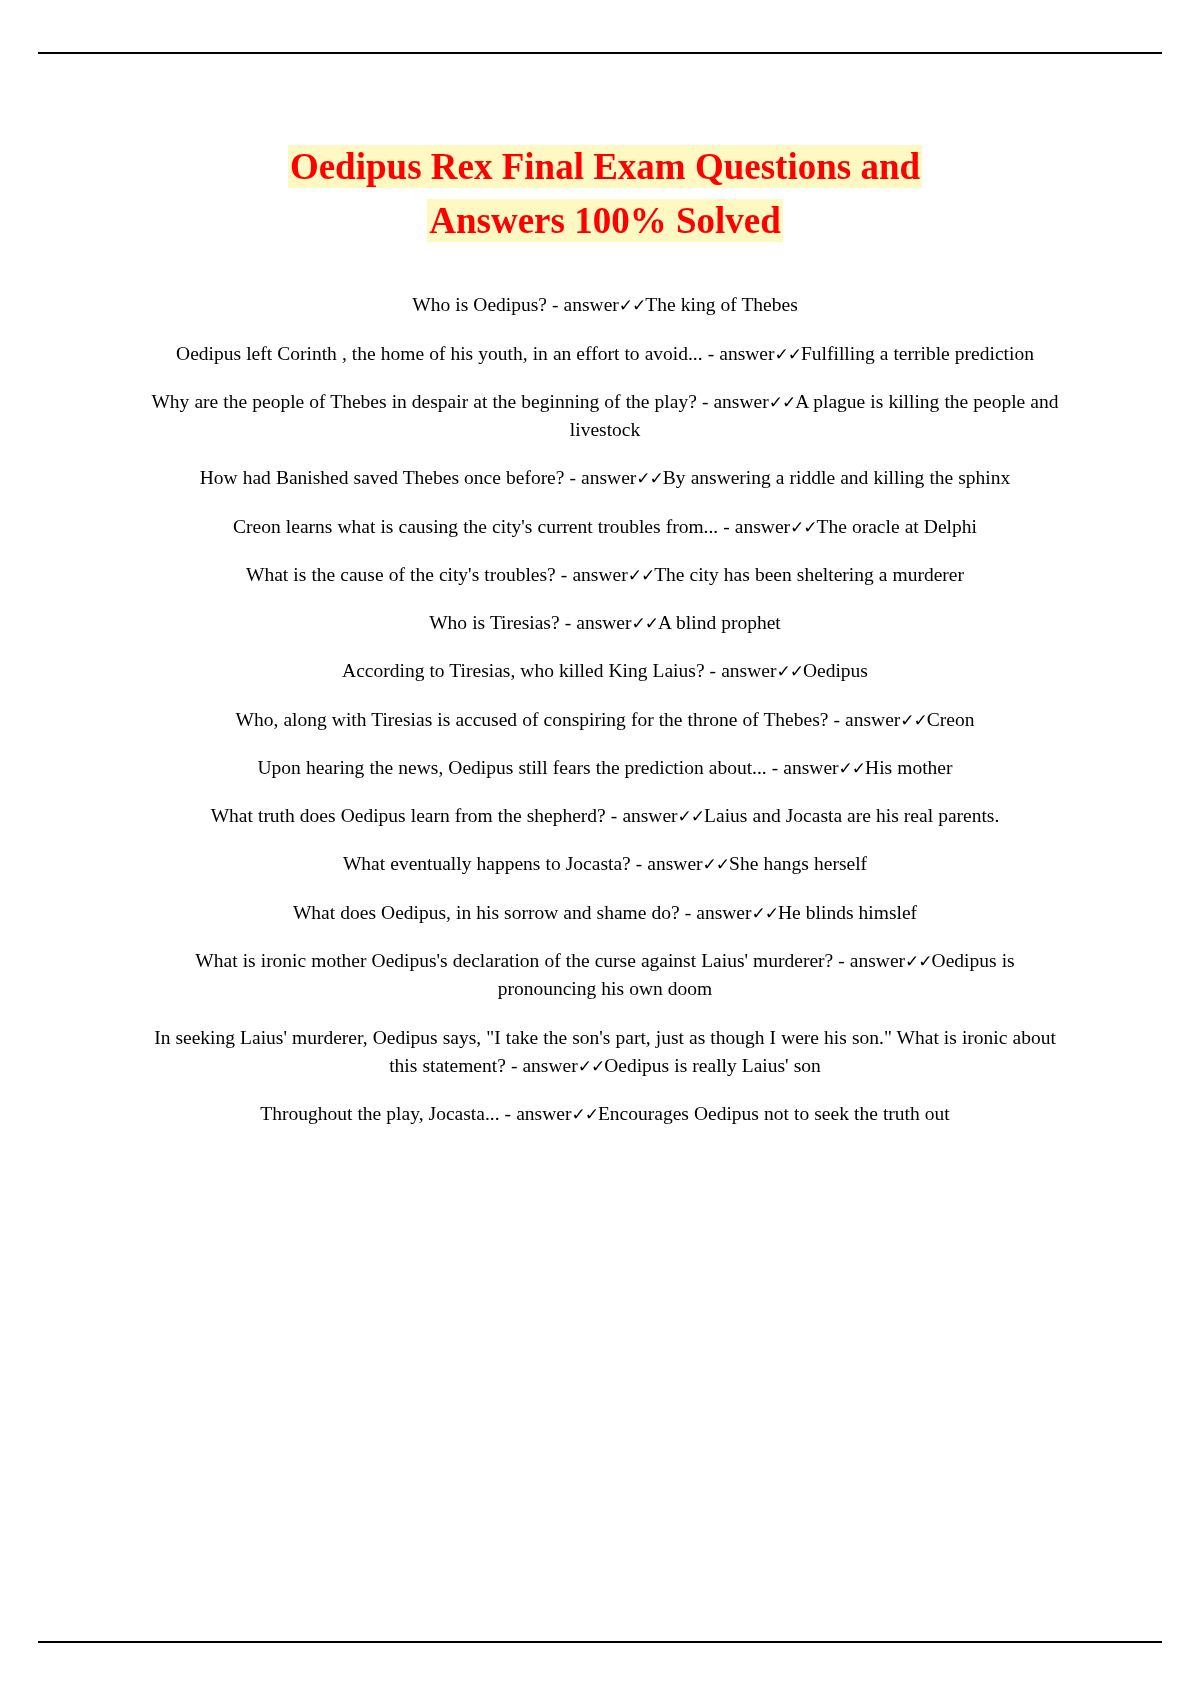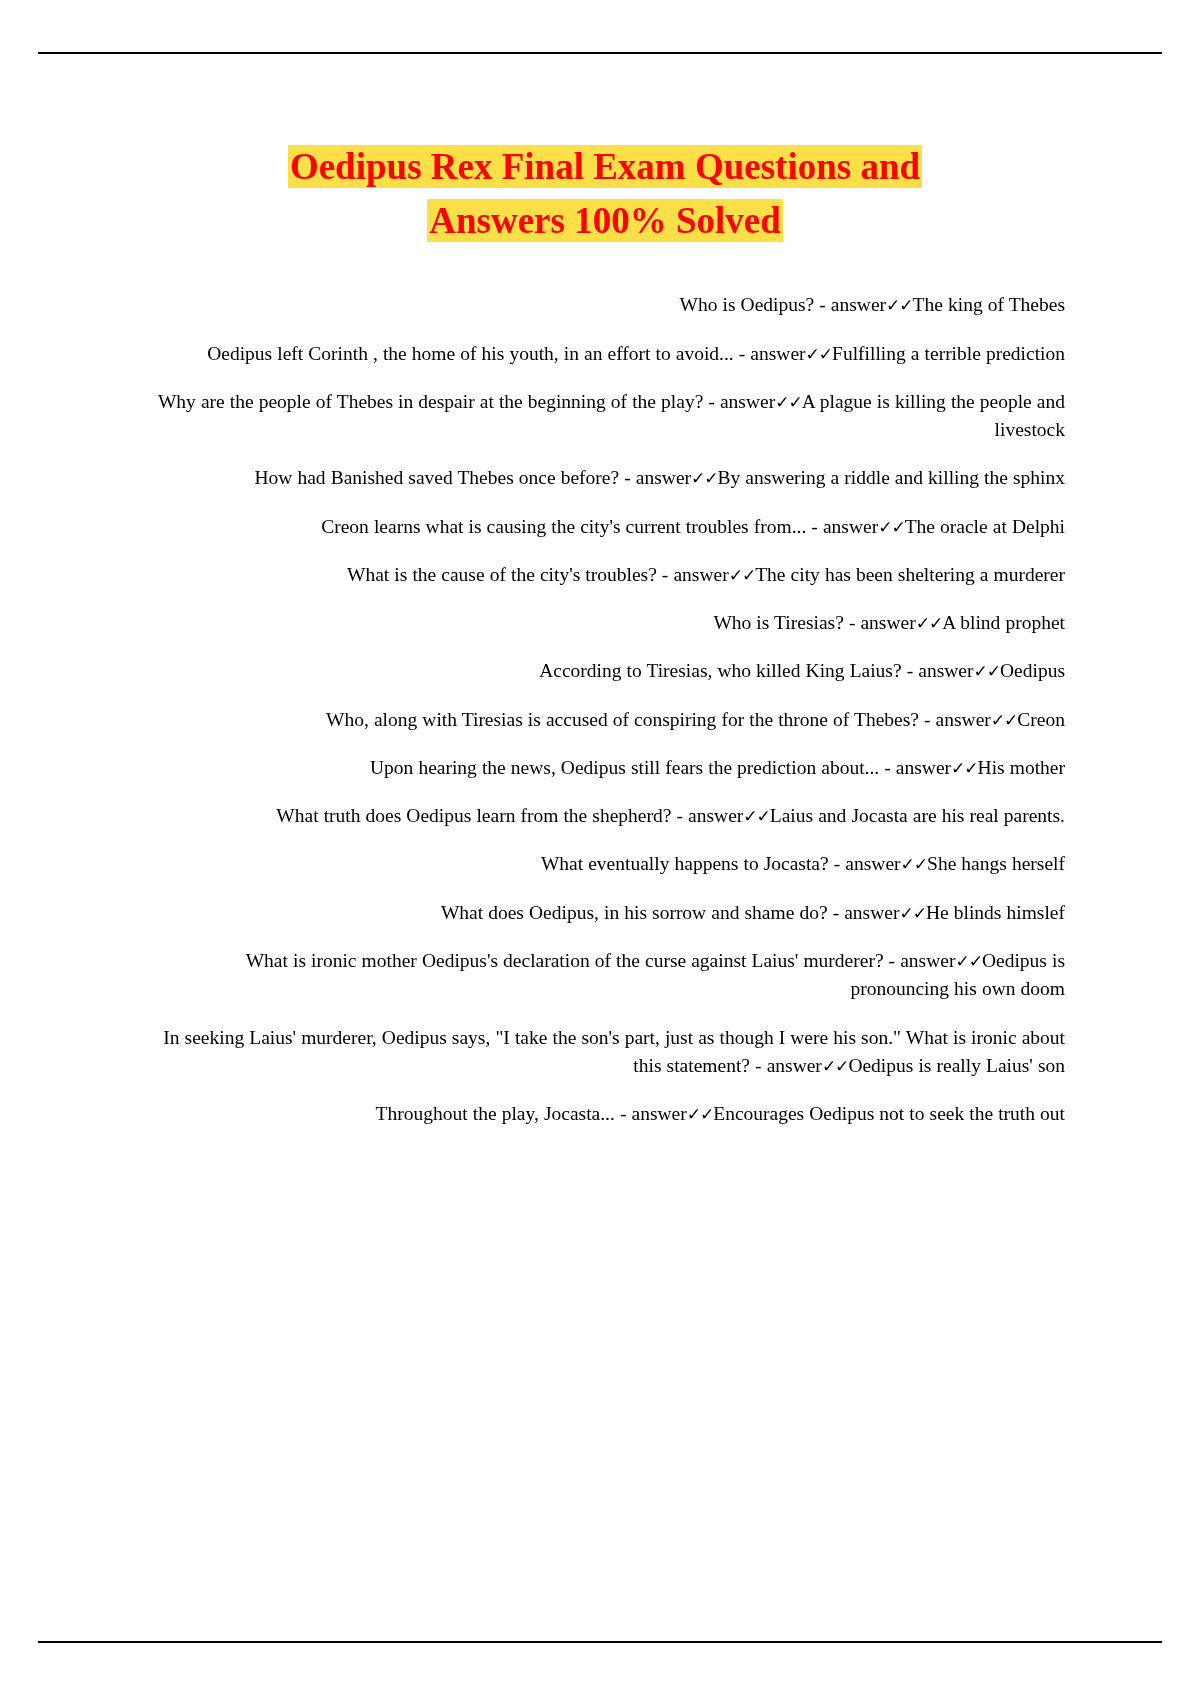--- a/index.html
+++ b/index.html
@@ -42,37 +42,37 @@
 
   .doc-title {
     text-align: center;
     font-size: 37px;
     font-weight: bold;
     line-height: 1.45;
     margin: 0 0 44px 0;
     color: #ff0000;
   }
   .doc-title .hl {
-    background: #fde047;
+    background: #fef9c3;
     color: #ff0000;
     padding: 1px 2px;
     box-decoration-break: clone;
     -webkit-box-decoration-break: clone;
   }
 
   .qa-list {
     margin: 0;
     padding: 0;
     list-style: none;
   }
   .qa-item {
     font-size: 19.5px;
     line-height: 1.45;
     margin: 0 0 20px 0;
-    text-align: right;
+    text-align: center;
     word-spacing: 0.2px;
   }
   .qa-item:last-child { margin-bottom: 0; }
   .check {
     font-family: "DejaVu Sans", sans-serif;
     font-size: 17px;
     letter-spacing: -1px;
   }
 </style>
 </head>

